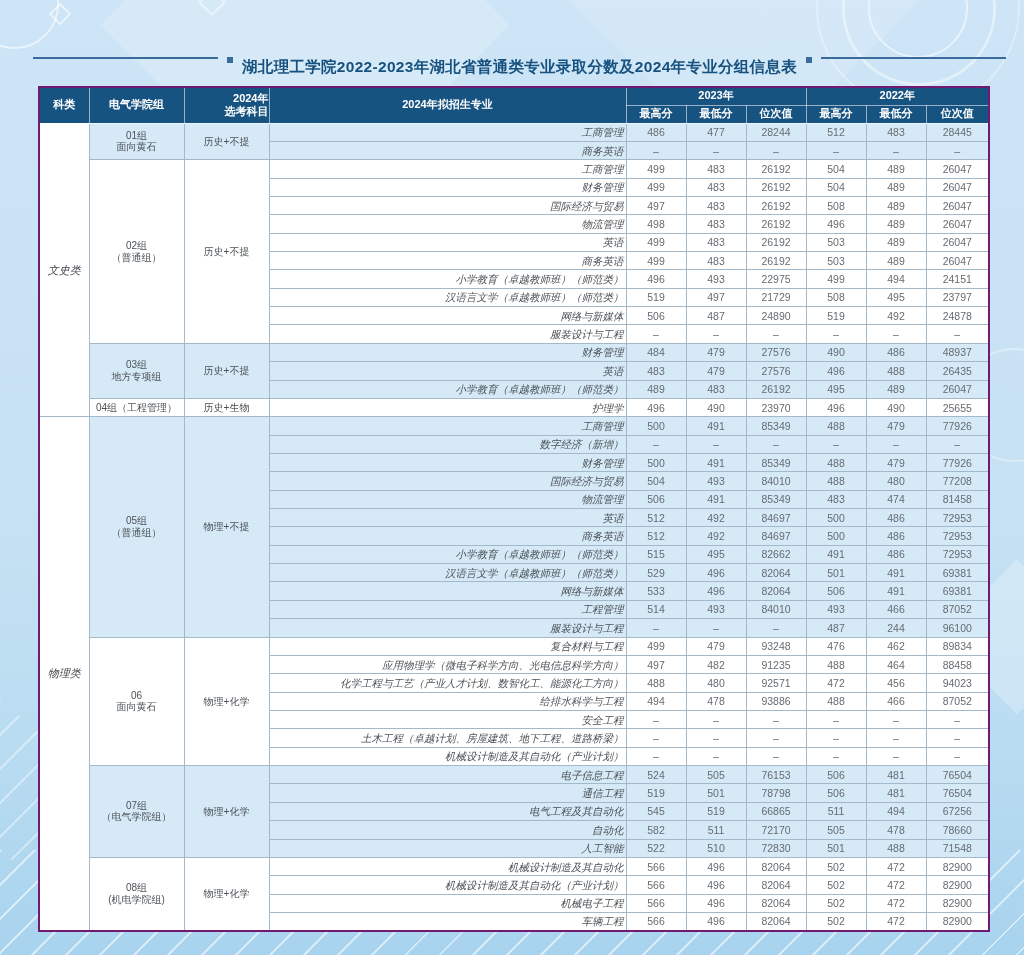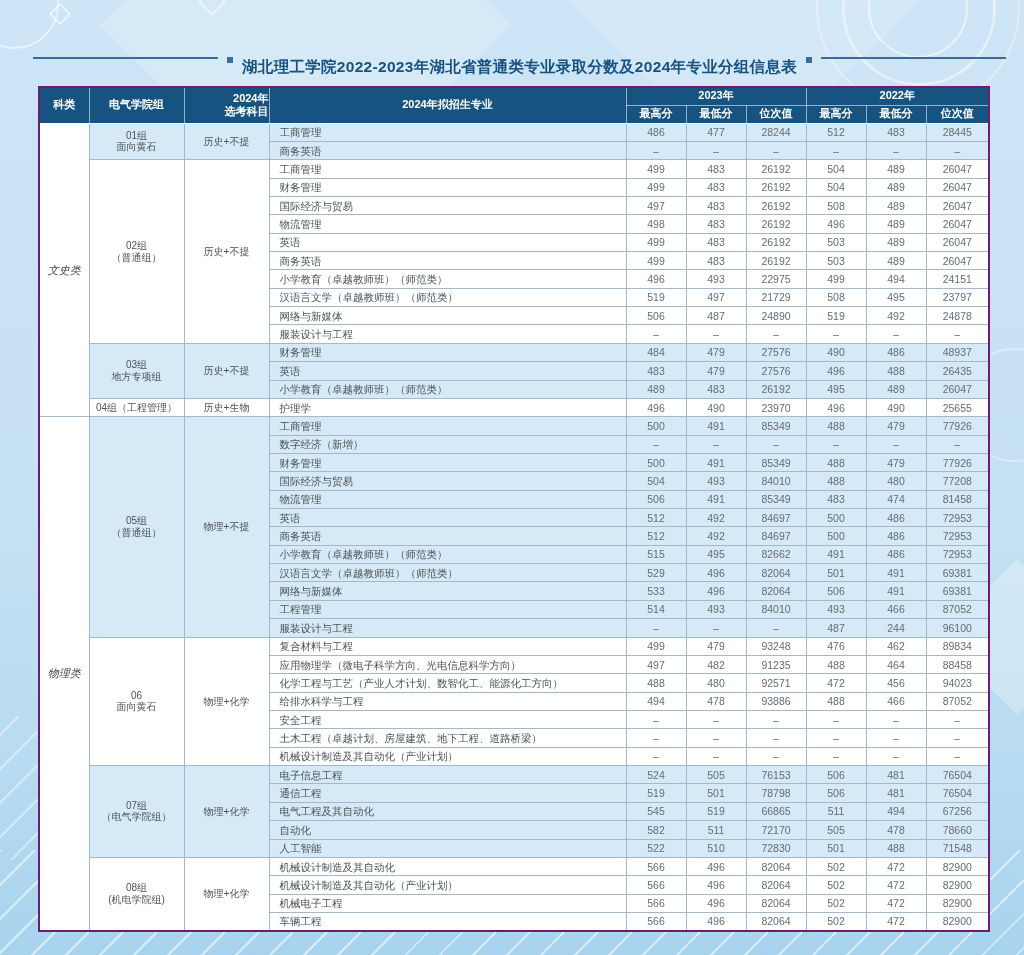--- a/index.html
+++ b/index.html
@@ -49,21 +49,21 @@
     border:1px solid rgba(255,255,255,.55); padding:0; text-align:center; line-height:1.25;
   }
   thead tr { height:18px; }
   thead span { display:block;text-align:right; }
   tbody tr { height:18.36px; }
   tbody td {
     border:1px solid #a3b9ca; font-size:10.5px; color:#4c5257;
     padding:0 2px; text-align:center; line-height:1.15; background:#fff;
   }
   tbody tr.shaded td { background:#d5e9f7; }
-  td.major { text-align:left; padding-left:10px; }
+  td.major { text-align:right; padding-left:10px;font-style:italic; }
   td.score { color:#666c72; font-size:10.5px; }
   td.group, td.subj { font-size:10px; }
   td.group .gl { display:block; }
   tbody td.cat { background:#fff; font-size:11px; color:#45494d; }
   tbody tr.shaded td.cat { background:#fff;font-style:italic; }
 </style>
 </head>
 <body>
 
 <div class="deco ring ring-tl"></div>

